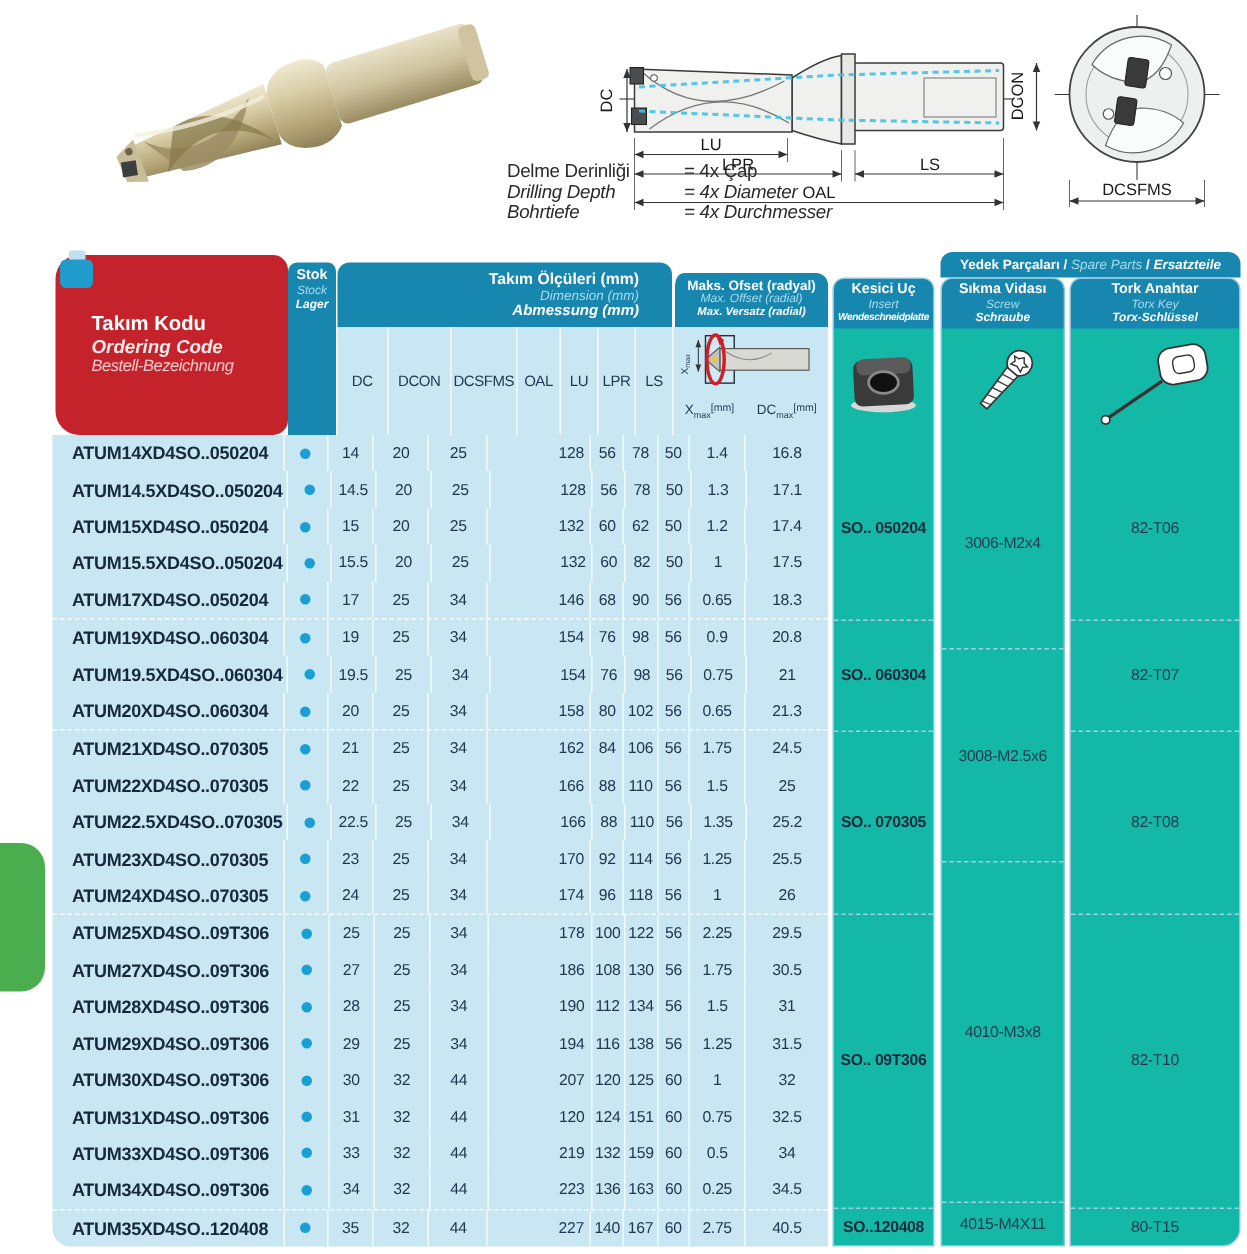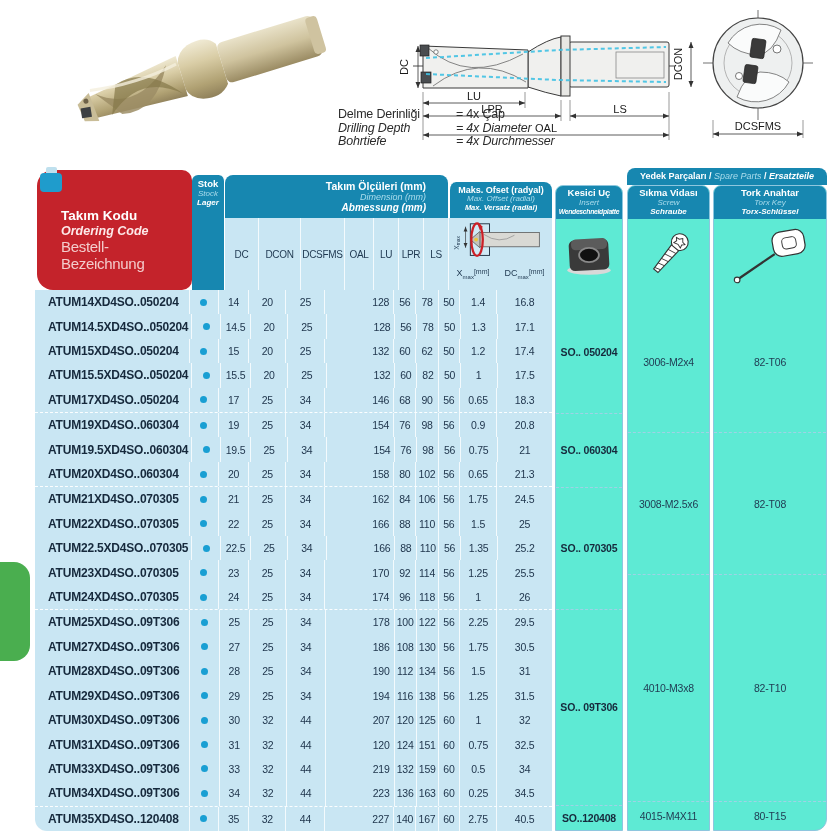--- a/index.html
+++ b/index.html
@@ -15,21 +15,21 @@
   #table{left:35px;top:163px;width:792px;height:668px;}
   .teal{background:#1787b0;color:#fff;}
   .h3{text-align:center;line-height:1.12;}
   .h3 .l1{font-weight:700;font-size:9.5px;color:#fff;display:block;}
   .h3 .l2{font-style:italic;font-size:8px;color:#aadcec;display:block;}
   .h3 .l3{font-weight:700;font-style:italic;font-size:8px;color:#fff;display:block;}
   
   #codebox{left:2px;top:7px;width:155px;height:120px;background:#c4232b;border-radius:16px 10px 10px 16px;color:#fff;padding-top:38px;padding-left:24px;box-sizing:border-box;line-height:1.15;}
   #codebox .l1{font-weight:700;font-size:13.5px;display:block;}
   #codebox .l2{font-weight:700;font-style:italic;font-size:12.5px;color:#fde9e9;display:block;}
-  #codebox .l3{font-size:15px;color:#f3cccc;display:block;letter-spacing:-0.3px;}
+  #codebox .l3{font-style:italic;font-size:11px;color:#f3cccc;display:block;letter-spacing:-0.3px;}
   
   #bookmark{left:3px;top:-3px;width:22px;height:26px;z-index:5;}
   #bookmark .bm-top{width:11px;height:11px;background:#bfe0ee;border-radius:2px;margin:0 auto;}
   #bookmark .bm-body{width:22px;height:19px;background:#1f9ccc;border-radius:4px;margin-top:-5px;}
   
   #stockhdr{left:157px;top:12px;width:33px;height:115px;border-radius:6px 6px 0 0;border-right:1px solid #fff;box-sizing:border-box;padding-top:4px;}
   
   #dimsband{left:190px;top:12px;width:223px;height:43px;border-radius:8px 8px 0 0;box-sizing:border-box;padding:5px 22px 0 0;text-align:right;}
   #dimsband .l1{font-weight:700;font-size:10.5px;display:block;}
   #dimsband .l2{font-style:italic;font-size:9px;color:#aadcec;display:block;}
@@ -47,21 +47,21 @@
   #suboffset .offdiag{height:48px;display:flex;align-items:center;justify-content:center;}
   .offlabels{display:flex;justify-content:space-around;font-size:9px;color:#1f3850;margin-top:2px;}
   .offlabels sub{font-size:6px;}
   .offlabels .unit{font-size:7px;vertical-align:2px;}
   
   #spareband{left:592px;top:5px;width:200px;height:17px;border-radius:8px 8px 0 0;text-align:center;font-size:9px;line-height:17px;}
   #spareband .sp-tr{font-weight:700;color:#fff;}
   #spareband .sp-en{font-style:italic;color:#aadcec;}
   #spareband .sp-de{font-weight:700;font-style:italic;color:#fff;}
   
-  .rcol{top:22px;height:646px;background:#5eead4;border:1px solid #8ec6de;border-radius:8px 8px 0 0;box-sizing:border-box;display:flex;flex-direction:column;}
+  .rcol{top:22px;height:646px;background:#14b8a6;border:1px solid #8ec6de;border-radius:8px 8px 0 0;box-sizing:border-box;display:flex;flex-direction:column;}
   #col-insert{left:520px;width:68px;}
   #col-screw{left:592px;width:83px;}
   #col-torx{left:678px;width:114px;border-radius:8px 8px 12px 0;}
   .rcol .rhdr{height:33px;border-radius:7px 7px 0 0;padding-top:2px;box-sizing:border-box;}
   #col-insert .rhdr .l3{font-size:6.8px;letter-spacing:-0.3px;}
   .rcol .rpic{height:72px;display:flex;align-items:center;justify-content:center;}
   .rcol .rgroups{flex:1;display:flex;flex-direction:column;}
   .grp{display:flex;align-items:center;justify-content:center;font-size:10.5px;color:#1f3850;letter-spacing:-0.2px;}
   .grp.dash{border-bottom:1px dashed #9fd2e5;}
   #col-insert .grp{font-weight:700;color:#16293c;}
@@ -330,20 +330,21 @@
         <g transform="rotate(-10 60 22)">
           <rect x="48" y="8" width="34" height="26" rx="9" fill="#fff" stroke="#333" stroke-width="1.3"></rect>
           <rect x="58" y="15" width="15" height="12" rx="4" fill="none" stroke="#333" stroke-width="1"></rect>
         </g>
         <line x1="50" y1="32" x2="12" y2="58" stroke="#333" stroke-width="2.4"></line>
         <circle cx="10" cy="59.5" r="3" fill="#fff" stroke="#333" stroke-width="1.2"></circle>
       </svg>
     </div>
     <div class="rgroups">
         <div class="grp dash" style="flex-grow: 5; flex-basis: 0px;">82-T06</div>
+        <div class="grp dash" style="flex-grow: 3; flex-basis: 0px;">82-T07</div>
         <div class="grp dash" style="flex-grow: 5; flex-basis: 0px;">82-T08</div>
         <div class="grp dash" style="flex-grow: 8; flex-basis: 0px;">82-T10</div>
         <div class="grp" style="flex-grow: 1; flex-basis: 0px;">80-T15</div>
       </div>
   </div>
 
   <div id="rows" class="abs">
       <div class="row">
     <div class="cell c-code">
       <span class="cp">ATUM</span>

